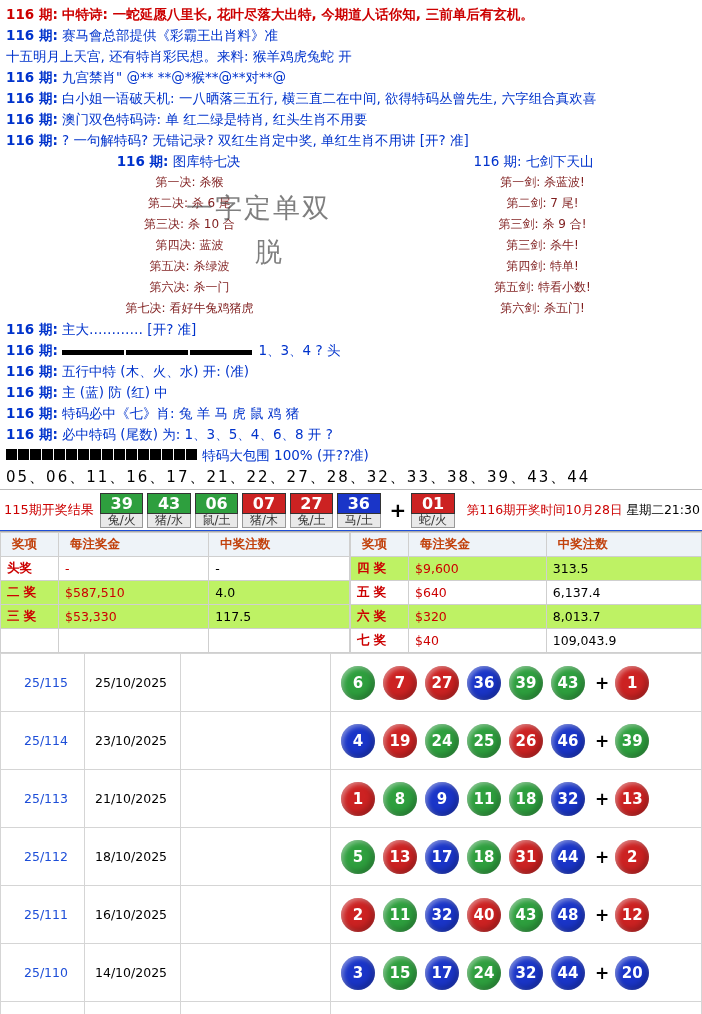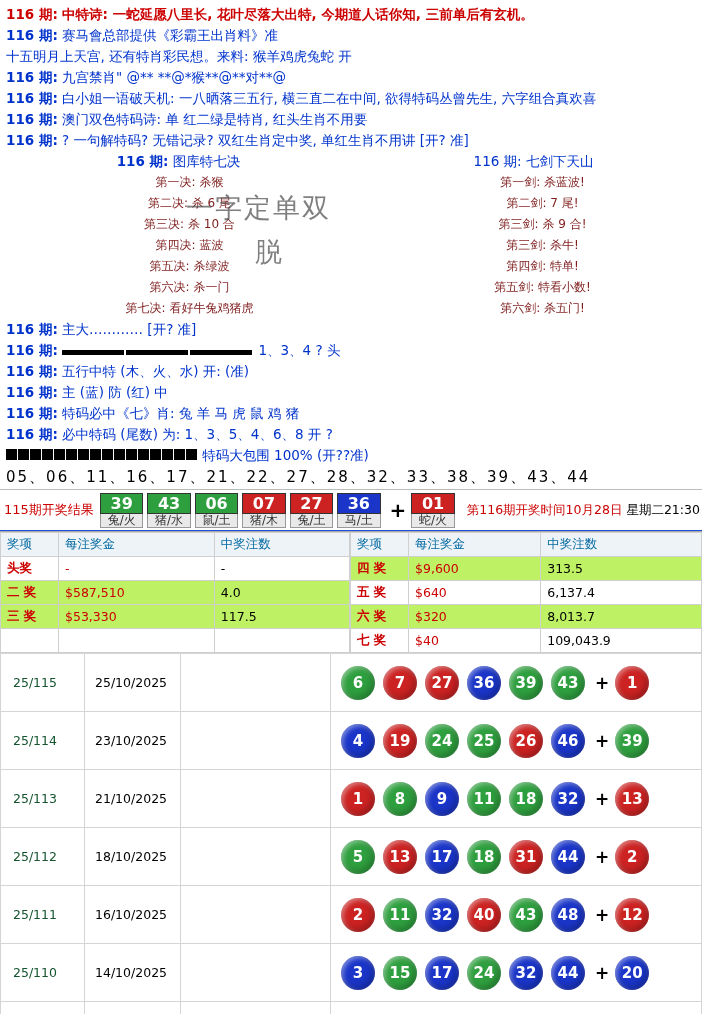--- a/index.html
+++ b/index.html
@@ -65,30 +65,30 @@
   .plus { font-size:20px; font-weight:bold; margin:0 5px; }
   .drawmeta { font-size:12.5px; color:#cc0000; margin-left:8px; white-space:nowrap;}
   .drawmeta .bk { color:#000; }
 
   
   .prizewrap { display:flex; border-top:1px solid #aaa; }
   .ptable { border-collapse:collapse; font-size:12.5px; }
   .ptable.left { width:350px; }
   .ptable.right { width:352px; }
   .ptable th, .ptable td { border:1px solid #cfcfcf; padding:3px 6px; text-align:left; height:24px; }
-  .ptable th { background:#eef3f8; color:#0369a1; font-weight:normal; }
+  .ptable th { background:#eef3f8; color:#c2410c; font-weight:bold;padding-left:11px; }
   .ptable td.k { color:#cc0000; font-weight:bold; width:58px; }
   .ptable td.v { color:#cc0000; }
   .rowA { background:#ffffff;border-radius:8px; }
   .rowB { background:#bef264; }
 
   
   .hist { width:702px; border-collapse:collapse; font-size:12.5px; }
   .hist td { border:1px solid #d5d5d5; padding:0; height:58px; vertical-align:middle; }
-  .hist td.period { width:84px; color:#14532d; padding-left:12px; }
+  .hist td.period { width:84px; color:#1d4ed8; padding-left:23px; }
   .hist td.date { width:96px; color:#000; padding-left:10px; }
   .hist td.blank { width:150px; }
   .hist td.balls { padding-left:10px; }
   .hballs { display:flex; align-items:center; }
   .hb {
     width:34px; height:34px; border-radius:50%;
     color:#fff; font-weight:bold; font-size:15px;
     display:flex; align-items:center; justify-content:center;
     margin-right:8px;
     box-shadow: inset -3px -3px 6px rgba(0,0,0,.25), inset 2px 2px 5px rgba(255,255,255,.45);

